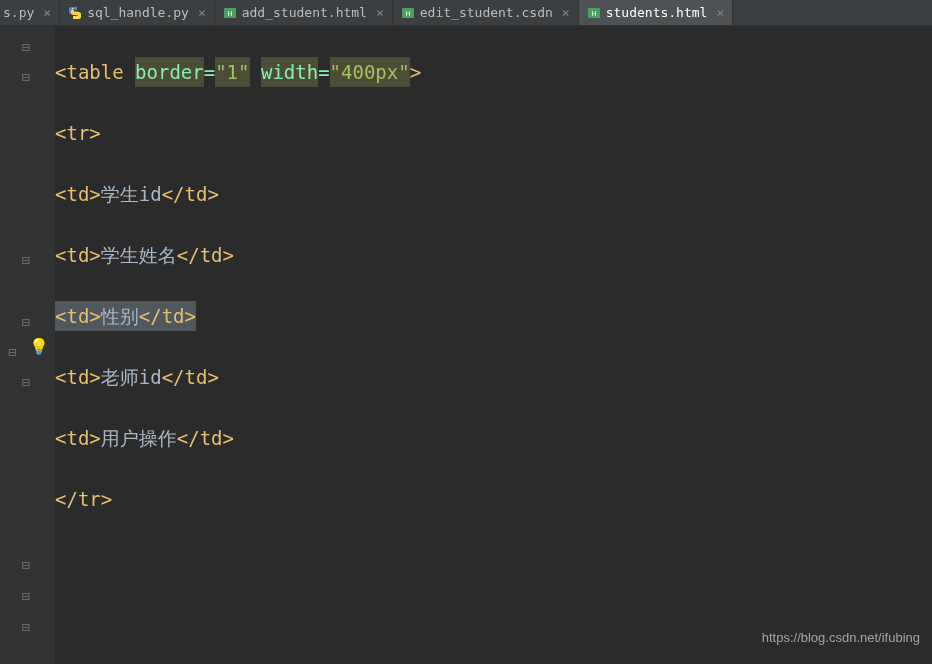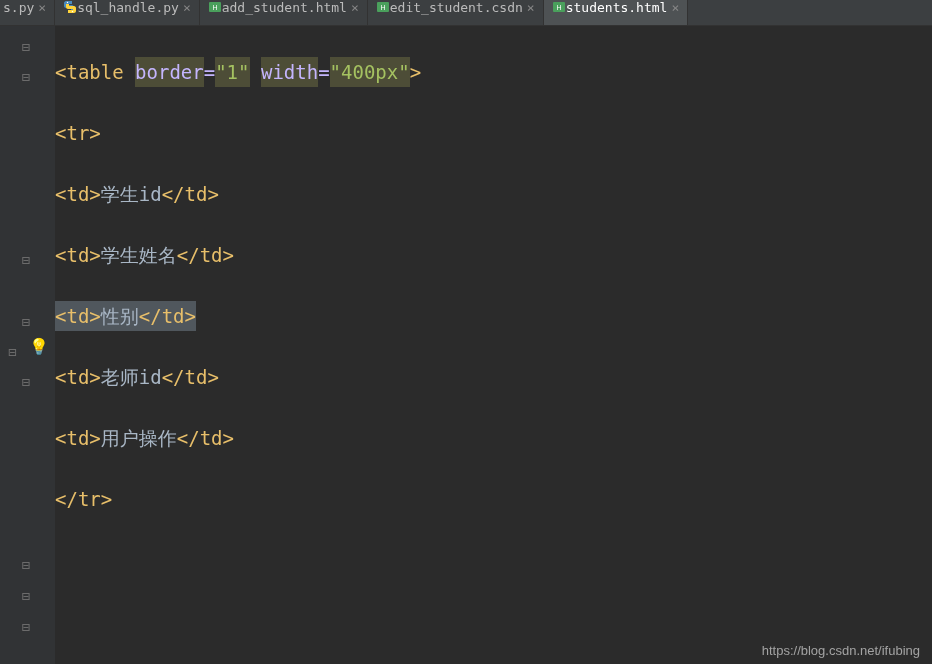--- a/index.html
+++ b/index.html
@@ -13,26 +13,27 @@
     position: relative;
   }
   .tabs {
     display: flex;
     background: #3c3f41;
     height: 26px;
     border-bottom: 1px solid #323232;
   }
   .tab {
     display: flex;
-    align-items: flex-start;
+    align-items: center;
     padding: 0 8px;
     font-size: 13px;
     color: #bbbbbb;
     border-right: 1px solid #323232;
     cursor: pointer;
+    gap: 5px;
   }
   .tab.active {
     background: #4e5254;
     color: #ffffff;
   }
   .tab.partial {
     padding-left: 3px;
   }
   .tab-icon {
     width: 14px;
@@ -89,34 +90,34 @@
     flex: 1;
     padding: 0;
     line-height: 30.5px;
     font-size: 19px;
     white-space: pre;
     color: #a9b7c6;
     position: relative;
   }
   .line { height: 30.5px; display: flex; align-items: flex-end;}
   .tag { color: #e8bf6a; }
-  .attr-name { color: #c4b5fd; }
+  .attr-name { color: #86efac; }
   .attr-val { color: #a5c261; }
   .text-content { color: #a9b7c6; }
   .highlight-sel {
     background: #214283;
     background: rgba(100,110,120,0.65);
   }
   .highlight-attr {
     background: rgba(90,90,60,0.75);
   }
   .watermark {
     position: absolute;
     right: 12px;
-    bottom: 6px;
+    bottom: 19px;
     color: #b8b8b8;
     font-size: 13px;
     font-family: Arial, sans-serif;
     opacity: 0.85;
   }
   .py-icon svg, .html-icon svg { display:block; }
 </style>
 </head>
 <body>
 

